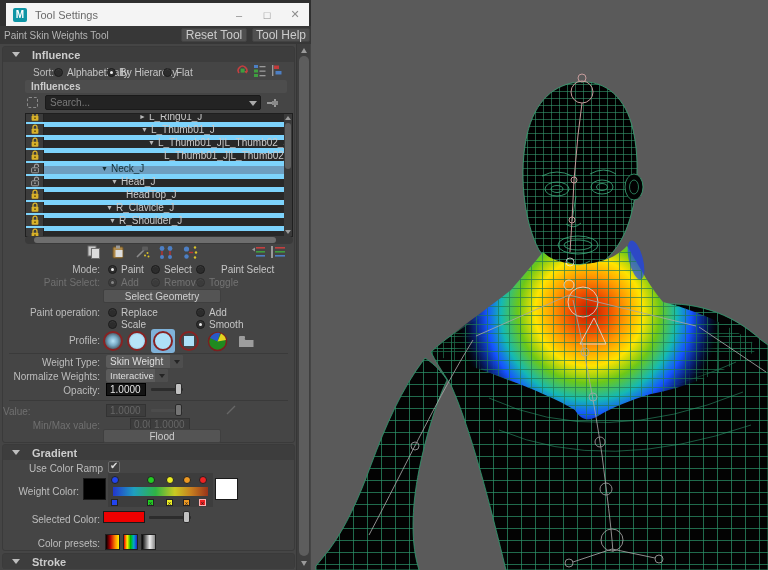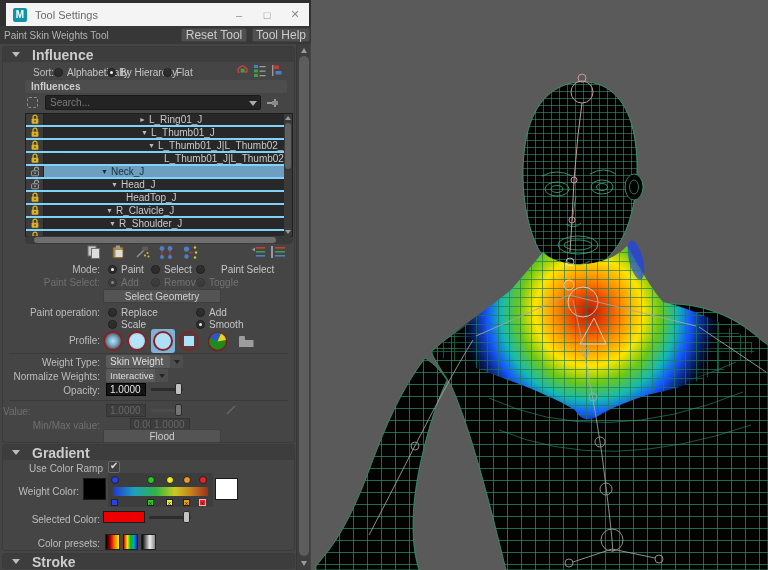--- a/index.html
+++ b/index.html
@@ -19,21 +19,21 @@
 
   #toolstrip { position:absolute; left:0; top:26px; width:311px; height:18px; background:#373737; display:flex; align-items:center; }
   #toolstrip .tname { font-size:10px; color:#b3b3b3; margin-left:4px; }
   .hbtn { position:absolute; top:2px; height:14px; background:#4f4f4f; border:1px solid #424242; border-radius:2px; color:#cccccc; font-size:12px; display:flex; align-items:center; justify-content:center; }
   #resetbtn { left:181px; width:66px; }
   #helpbtn  { left:252px; width:58px; }
 
   .section { position:absolute; left:2px; width:293px; border:1px solid #3a3a3a; border-radius:3px; background:#454545; }
   .sechead { position:absolute; left:0; top:0; right:0; height:15px; background:#3d3d3d; border-radius:2px 2px 0 0; display:flex; align-items:center; }
   .sechead .tri { width:0; height:0; border-left:4px solid transparent; border-right:4px solid transparent; border-top:5px solid #bdbdbd; margin-left:9px; }
-  .sechead .stxt { margin-left:12px; font-size:14px; font-weight:bold; color:#cccccc; }
+  .sechead .stxt { margin-left:12px; font-size:11px; font-weight:bold; color:#cccccc; }
 
   .arow { position:absolute; display:flex; align-items:center; height:12px; }
   .lab { font-size:10px; color:#bdbdbd; text-align:right; }
   .lab.dis { color:#707070; }
 
   .rd { width:9px; height:9px; border-radius:50%; background:#2c2c2c; border:1px solid #1d1d1d; box-shadow:inset 0 1px 1px rgba(255,255,255,.07); position:relative; flex:none; }
   .rd.on::after { content:""; position:absolute; inset:2px; border-radius:50%; background:#ececec; }
   .rd.on.dim::after { background:#868686; }
   .rd.dis { background:#3b3b3b; border-color:#323232; }
   .rl { font-size:10px; color:#c6c6c6; margin-left:4px; white-space:nowrap; }
@@ -42,21 +42,21 @@
   
   #inflbar { position:absolute; left:22px; top:33px; width:262px; height:13px; background:#4d4d4d; border-radius:2px; display:flex; align-items:center; }
   #inflbar span { font-size:10px; font-weight:bold; color:#cbcbcb; margin-left:6px; }
   #selicon { position:absolute; left:24px; top:50px; width:11px; height:11px; border:1px dashed #8a8a8a; border-radius:2px; }
   #search { position:absolute; left:42px; top:48px; width:216px; height:15px; background:#232323; border:1px solid #1a1a1a; border-radius:2px; color:#cfcfcf; font-size:10px; padding:0 14px 0 4px; }
   #search::placeholder { color:#7a7a7a; }
   #searcharr { position:absolute; left:246px; top:54px; width:0; height:0; border-left:4px solid transparent; border-right:4px solid transparent; border-top:5px solid #aaaaaa; }
   #pinicon { position:absolute; left:264px; top:51px; }
 
   #inflist { position:absolute; left:22px; top:66px; width:268px; height:124px; background:#282828; border:1px solid #1f1f1f; overflow:hidden; }
-  .irow { position:relative; width:259px; height:13px; display:flex; align-items:flex-end; border-bottom:2px solid #7dd3fc; background:#282828; }
+  .irow { position:relative; width:259px; height:13px; display:flex; align-items:flex-end; border-bottom:5px solid #7dd3fc; background:#282828; }
   .irow.sel { background:#6e9ec0; }
   .lockcell { width:18px; flex:none; background:#3c3c3c; border-right:1px solid #222; display:flex; align-items:center; justify-content:center; }
   .swcell { width:22px; flex:none; border-right:1px solid #222; }
   .iname { flex:1; display:flex; align-items:center; font-size:10px; color:#c9c9c9; white-space:nowrap; overflow:hidden; }
   .irow.sel .iname { color:#133037; }
   .iarrow { font-size:7px; margin-right:3px; color:#b9b9b9; }
   .irow.sel .iarrow { color:#133037; }
 
   #ilvscroll { position:absolute; right:0; top:0; width:8px; height:122px; background:#3a3a3a; }
   #ilvscroll .th { position:absolute; left:1px; top:9px; width:6px; height:46px; background:#5f5f5f; border-radius:3px; }

